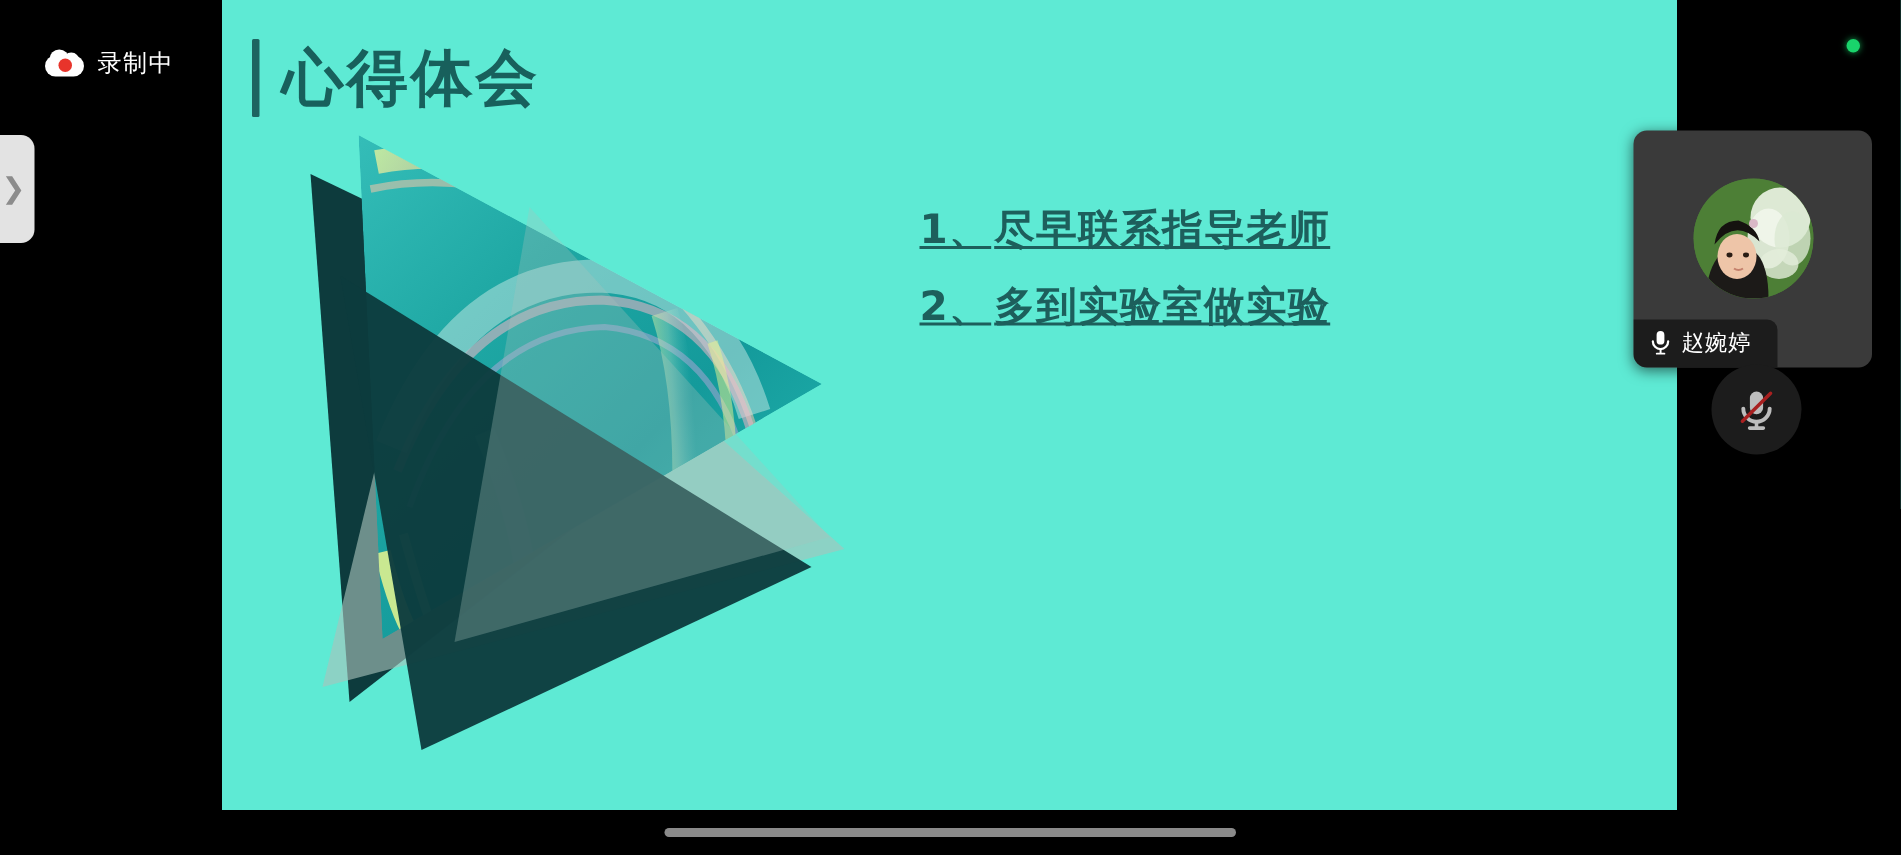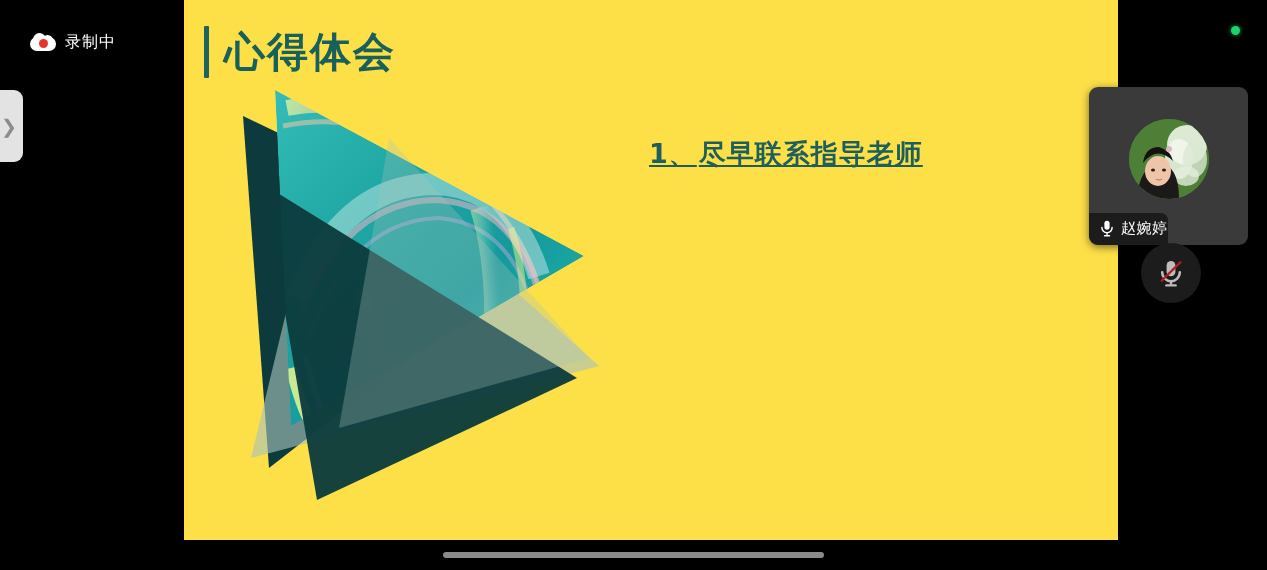--- a/index.html
+++ b/index.html
@@ -47,21 +47,21 @@
     background:#e3e3e3; border-radius:9px;
     display:flex; align-items:center; justify-content:flex-end;
     padding-right:6px;
     cursor:pointer;
   }
   .expand-tab .chev { color:#8c8c8c; font-size:19px; line-height:1; }
 
   
   .slide {
     position:absolute; left:148px; top:0; width:970px; height:540px;
-    background:#fde047; overflow:hidden;margin-left:36px;
+    background:#5eead4; overflow:hidden;
   }
   .slide-title-wrap {
     position:absolute; left:20px; top:26px;
     display:flex; align-items:center; gap:15px;
   }
   .title-bar { width:5px; height:52px; background:#1d6460; border-radius:1px; }
   .slide-title {
     font-size:41px; font-weight:bold; color:#18605c;
     letter-spacing:2px; line-height:1;
     font-family:"DejaVu Sans","Liberation Sans",sans-serif;
@@ -110,21 +110,21 @@
   .avatar {
     position:absolute; left:50%; top:32px; transform:translateX(-50%);
     width:80px; height:80px; border-radius:50%; overflow:hidden;
     background:#4a7a3a;
   }
   .avatar svg { width:100%; height:100%; display:block; }
   .name-badge {
     position:absolute; left:0; bottom:0;
     display:flex; align-items:center; gap:7px;
     background:rgba(22,22,22,.82);
-    padding:6px 0 7px 11px;
+    padding:6px 17px 7px 11px;
     border-top-right-radius:7px;
   }
   .mic-on-icon { width:14px; height:17px; flex:none; }
   .mic-on-icon svg { width:100%; height:100%; display:block; }
   .name-text { color:#fff; font-size:15px; white-space:nowrap; letter-spacing:.5px; }
 
   
   .mute-btn {
     position:absolute; left:1141px; top:243px;
     width:60px; height:60px; border-radius:50%;
@@ -208,20 +208,23 @@
         <polygon points="24,96 338,290 78,412" fill="#0d3b3d" opacity="0.96"></polygon>
 
         <polygon points="150,50 350,270 100,340" fill="#a9c4bc" opacity="0.30"></polygon>
       </svg>
     </div>
 
     <div class="bullets">
       <div class="bullet-line">
         <span class="num">1、</span><span>尽早联系指导老师</span>
       </div>
+      <div class="bullet-line">
+        <span class="num">2、</span><span>多到实验室做实验</span>
+      </div>
     </div>
   </div>
 
   <div class="scroll-track"></div>
 
   <div class="right-panel"></div>
   <div class="status-dot"></div>
 
   <div class="tile">
     <div class="avatar">

